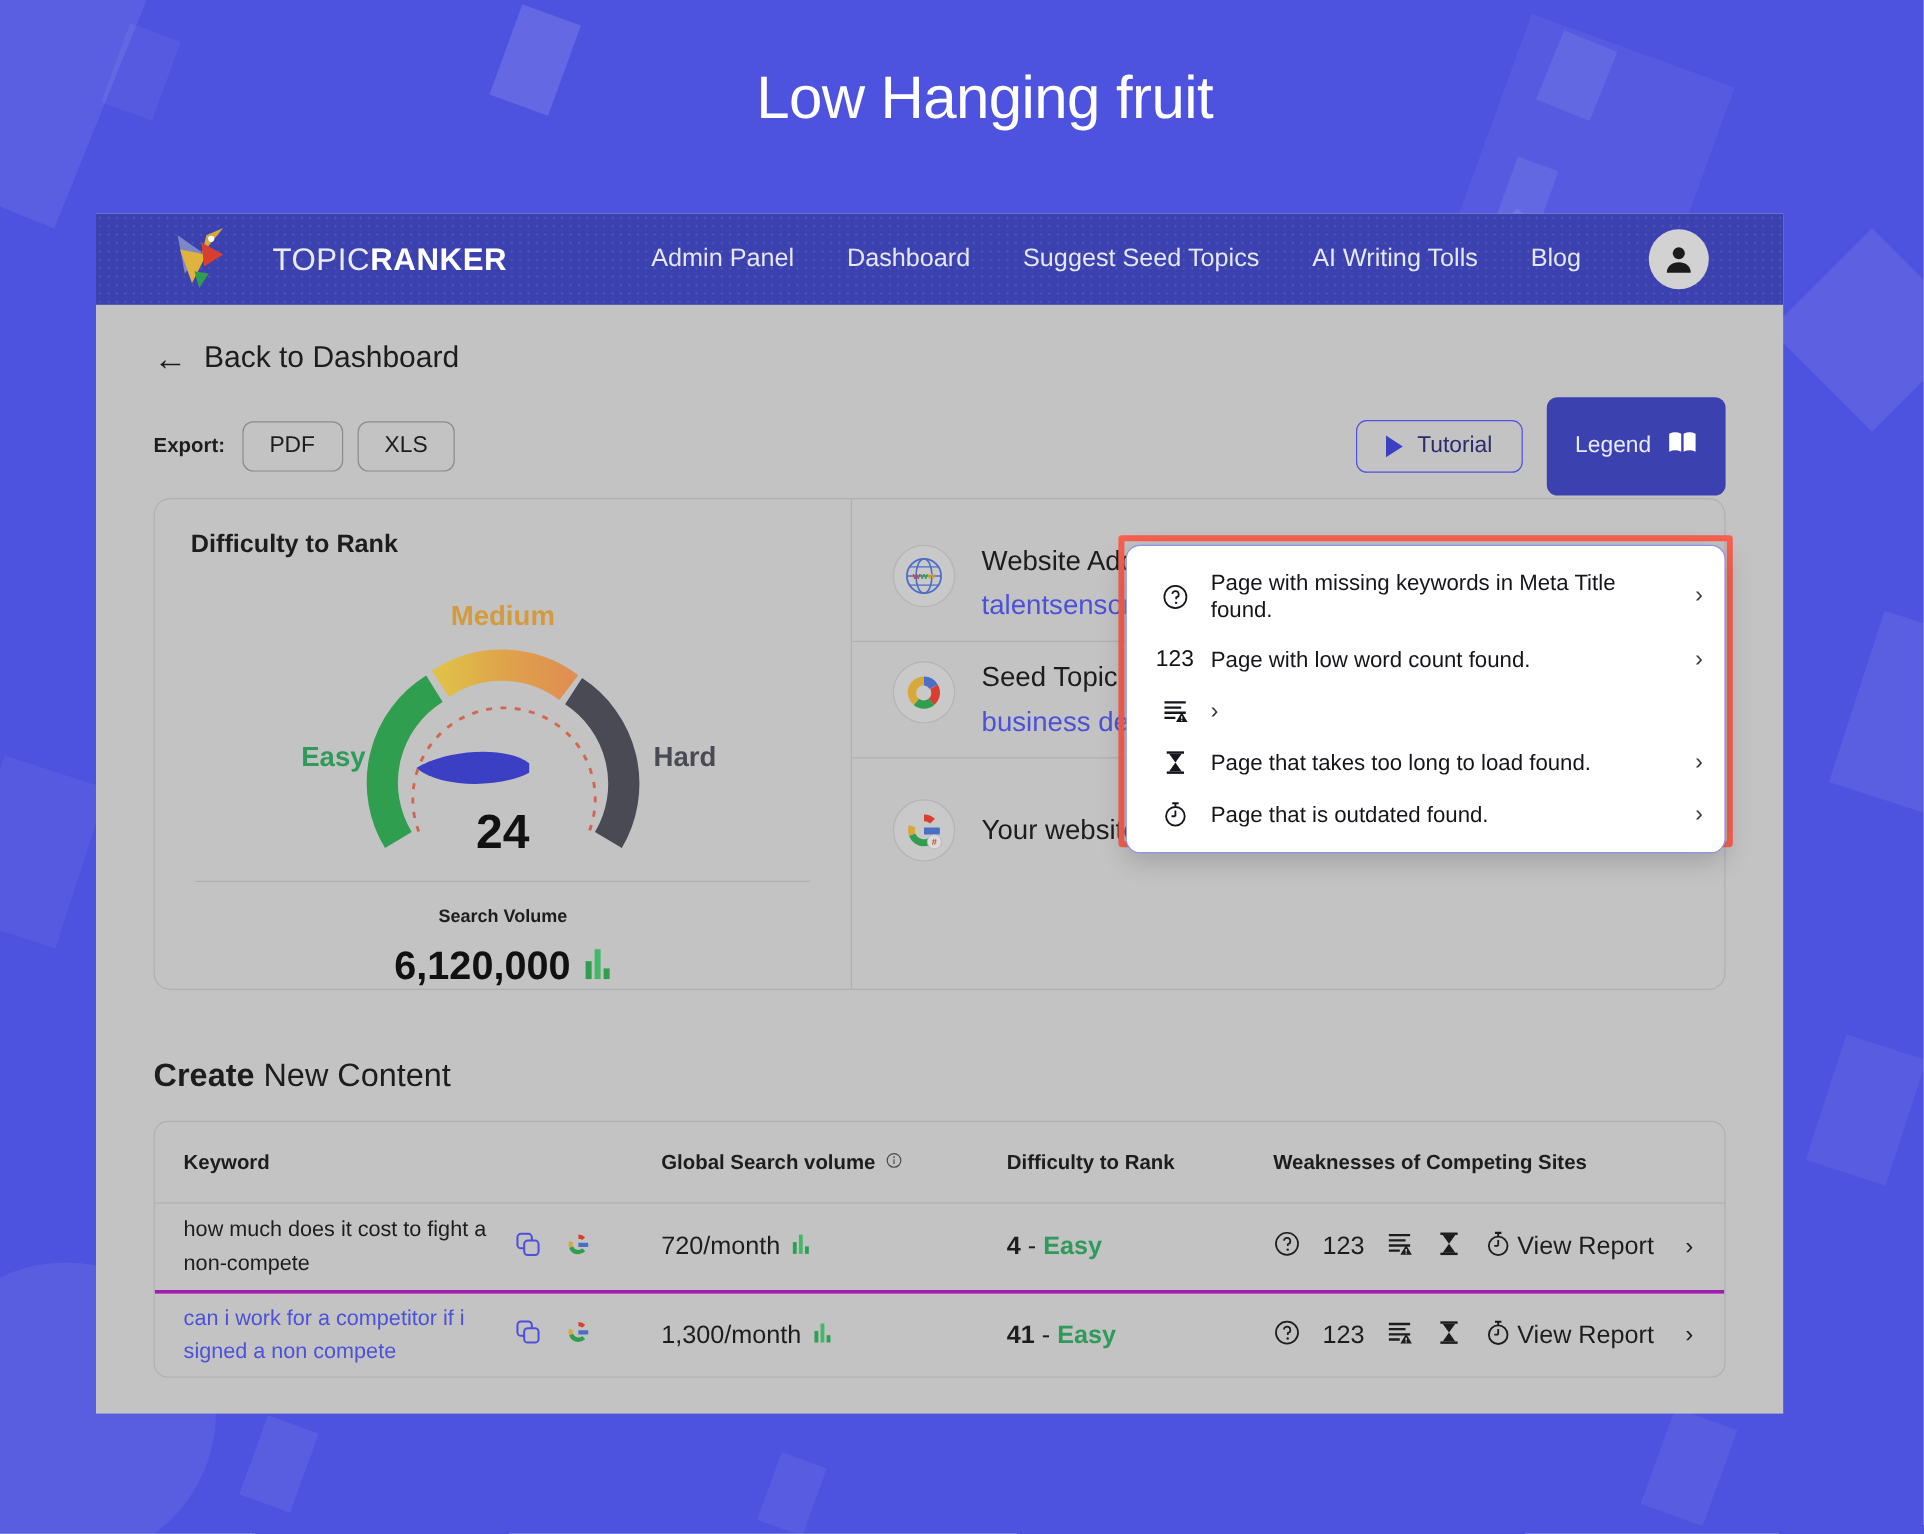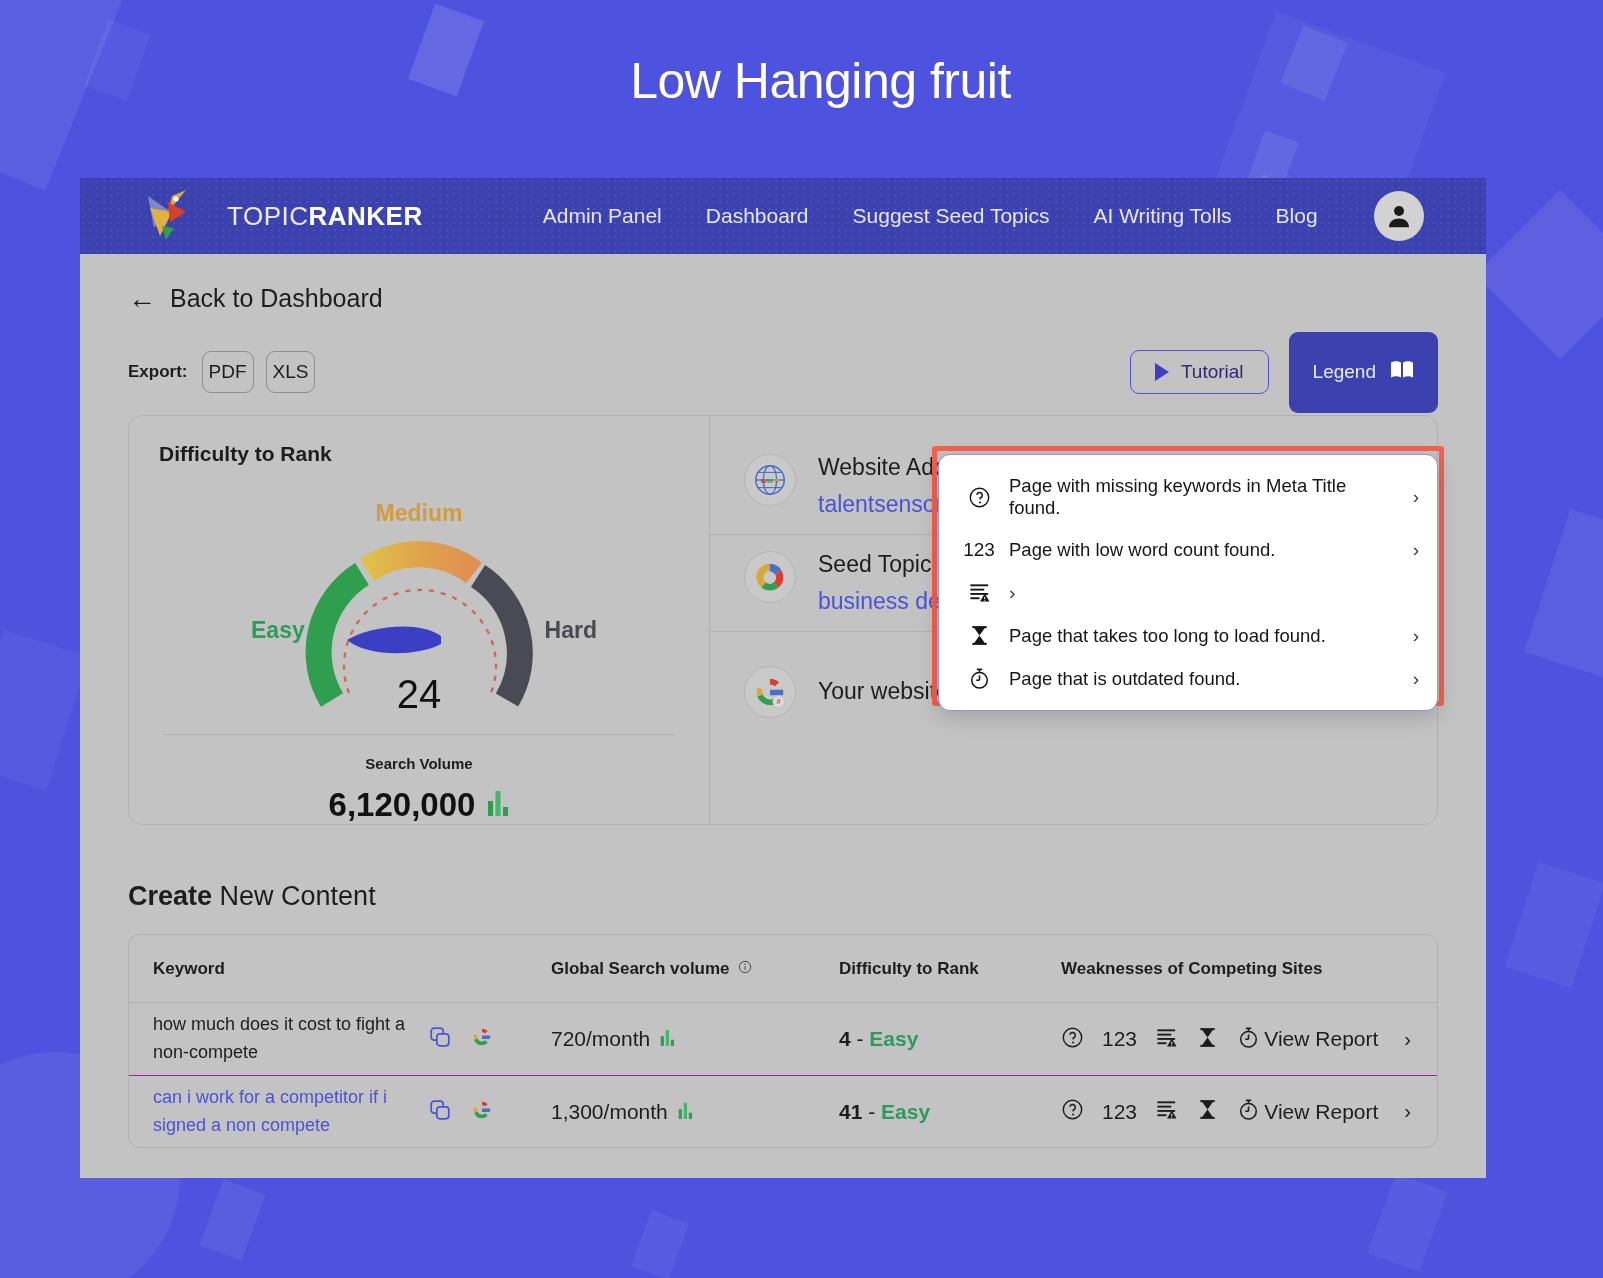--- a/index.html
+++ b/index.html
@@ -62,21 +62,21 @@
   .content { padding: 30px 48px 0 48px; position: relative; }
 
   .back-row { display: flex; align-items: center; gap: 14px; margin-bottom: 36px; cursor: pointer; }
   .back-row .arrow { font-size: 28px; line-height: 1; color: #1d1d1d; }
   .back-row .label { font-size: 25px; color: #1d1d1d; text-align: right; }
 
   .toolbar { display: flex; align-items: center; height: 46px; position: relative; }
   .export-label { font-size: 17px; font-weight: bold; color: #1d1d1d; margin-right: 14px; }
   .export-btn {
     border: 1px solid #8c8c8c; border-radius: 9px;
-    padding: 9px 6px; font-size: 19px; color: #1d1d1d;
+    padding: 9px 22px; font-size: 19px; color: #1d1d1d;
     background: transparent; cursor: pointer; margin-right: 12px;
     font-family: inherit;
   }
   .toolbar-right { margin-left: auto; display: flex; align-items: center; gap: 20px; }
   .tutorial-btn {
     display: flex; align-items: center; gap: 12px;
     border: 1px solid #4d52df; border-radius: 9px;
     padding: 10px 24px; font-size: 19px; color: #2b2b6e;
     background: transparent; cursor: pointer; font-family: inherit;
   }
@@ -101,21 +101,21 @@
   .gauge-title { font-size: 21px; font-weight: bold; color: #1d1d1d; }
   .gauge-wrap { position: relative; height: 250px; margin-top: 6px; }
   .gauge-label {
     position: absolute; font-size: 23px; font-weight: bold;
   }
   .lbl-medium { color: #d39b3c; top: 28px; left: 50%; transform: translateX(-50%); }
   .lbl-easy { color: #2e9b5b; top: 145px; left: 92px; }
   .lbl-hard { color: #4a4a55; top: 145px; right: 82px; }
   .gauge-value {
     position: absolute; left: 50%; transform: translateX(-50%);
-    top: 200px; font-size: 40px; font-weight: normal; color: #111;
+    top: 200px; font-size: 40px; font-weight: bold; color: #111;
   }
   .gauge-divider { border-top: 1px solid #b0b0b0; margin: 12px 4px 0 4px; }
   .sv-label { text-align: center; font-size: 15px; font-weight: bold; color: #1d1d1d; margin-top: 20px; }
   .sv-value {
     text-align: center; margin-top: 14px;
     font-size: 33px; font-weight: bold; color: #111;
     display: flex; align-items: center; justify-content: center; gap: 12px;
   }
 
   .info-pane { flex: 1; border-left: 1px solid #b0b0b0; padding: 22px 0 0 0; }
@@ -154,21 +154,21 @@
   .legend-txt { flex: 1; font-size: 18.5px; color: #15151c; }
   .legend-chev { color: #3a3a3a; font-size: 19px; }
 
   
   .section-title { font-size: 27px; color: #1d1d1d; margin: 56px 0 22px 0; }
   .section-title b { font-weight: bold; }
 
   .tbl { border: 1px solid #b0b0b0; border-radius: 12px; overflow: hidden; }
   .tbl-head { display: flex; align-items: center; height: 68px; border-bottom: 1px solid #b0b0b0; }
   .tbl-row { display: flex; align-items: center; min-height: 72px; }
-  .tbl-row + .tbl-row { border-top: 1px solid #a21caf; }
+  .tbl-row + .tbl-row { border-top: 3px solid #a21caf; }
   .c-kw { width: 300px; padding-left: 24px; }
   .c-kwic { width: 122px; display: flex; align-items: center; gap: 20px; }
   .c-vol { width: 288px; }
   .c-diff { width: 222px; }
   .c-weak { flex: 1; display: flex; align-items: center; }
   .th { font-size: 17px; font-weight: bold; color: #1d1d1d; display: flex; align-items: center; gap: 8px; }
   .kw-text { font-size: 18px; color: #1d1d1d; line-height: 1.55; }
   .kw-text.link { color: #4b52d8; cursor: pointer; }
   .vol-text { font-size: 21px; color: #1d1d1d; display: flex; align-items: center; gap: 10px; }
   .diff-text { font-size: 21px; color: #1d1d1d; }

